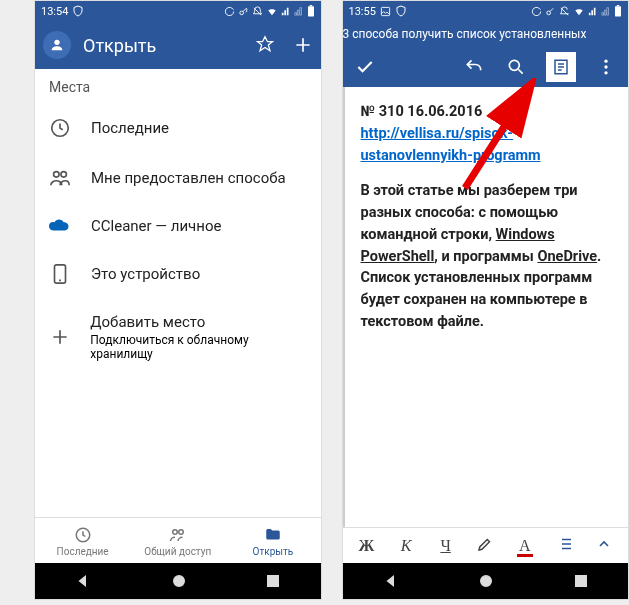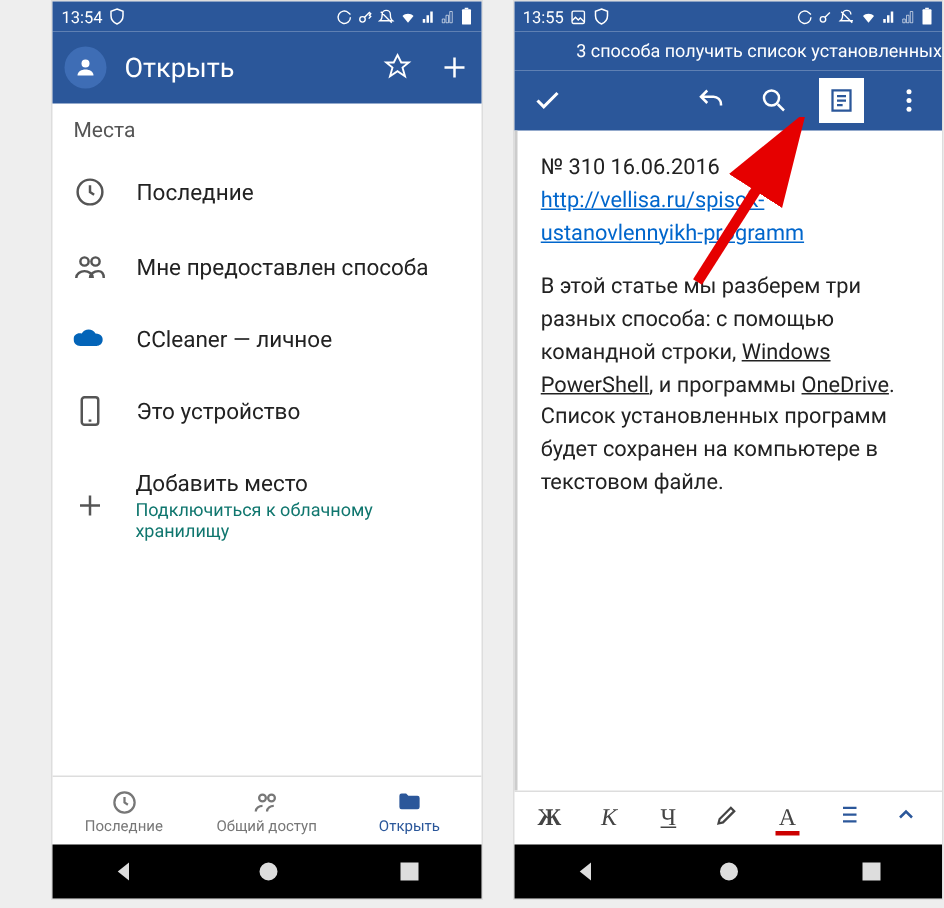--- a/index.html
+++ b/index.html
@@ -18,39 +18,39 @@
   .user-circle { width: 28px; height: 28px; border-radius: 50%; background: #3e6db5; display:flex; align-items:center; justify-content:center; margin-right:12px;}
   .appbar-title { font-size: 18px; font-weight: 400; flex: 1; }
   .appbar-icons { display: flex; gap: 18px; align-items: center; }
 
   .section-label { font-size: 14px; color: #555; padding: 10px 14px 8px; }
   .menu { flex: 1; overflow-y: auto; }
   .menu-item { display: flex; align-items: center; padding: 14px 14px; gap: 20px; }
   .menu-item .icon-slot { width: 22px; display: flex; justify-content: center; color: #555; }
   .menu-text { display: flex; flex-direction: column; }
   .menu-label { font-size: 15px; color: #222; }
-  .menu-sub { font-size: 12px; color: #0f766e; margin-top: 2px; }
+  .menu-sub { font-size: 12px; color: #000000; margin-top: 2px; }
 
   .bottomnav { display: flex; border-top: 1px solid #ddd; }
   .bottomnav .tab { flex: 1; text-align: center; padding: 8px 0 6px; font-size: 10px; color: #777; }
   .bottomnav .tab.active { color: #2b579a; }
   .tab .ticon { height: 18px; margin-bottom: 2px; display:flex; justify-content:center; align-items:center; }
 
   .sysnav { height: 36px; background: #000; display: flex; justify-content: space-around; align-items: center; }
   .sysnav svg { fill: #ddd; }
 
   
-  .titlebar { height: 26px; background: #2b579a; color: #fff; font-size: 12px; text-align: right; line-height: 26px; white-space: nowrap; overflow: hidden; }
+  .titlebar { height: 26px; background: #2b579a; color: #fff; font-size: 12px; text-align: left; line-height: 26px; white-space: nowrap; overflow: hidden; }
   .toolbar { height: 40px; background: #2b579a; color: #fff; display: flex; align-items: center; justify-content: space-between; padding: 0 10px; }
   .toolbar-left, .toolbar-right { display: flex; gap: 18px; align-items: center; }
   .toolbar .btn { width:24px; height:24px; display:flex; align-items:center; justify-content:center; }
   .toolbar .btn.highlight { background:#fff; color:#2b579a; width:30px; height:30px; }
 
   .doc { flex: 1; padding: 14px 16px; overflow-y: auto; font-size: 14.5px; color: #222; line-height: 1.5; border-left:2px solid #ccc;}
-  .doc p { margin-bottom: 14px; }
+  .doc p { margin-bottom: 14px; font-weight: bold; }
   .doc a { color: #0066cc; text-decoration: underline; }
   .u { text-decoration: underline; }
   .fmtbar { height: 36px; border-top: 1px solid #ddd; display: flex; align-items: center; justify-content: space-around; padding:0 4px; }
   .fmtbar .fbtn { flex:1; text-align:center; font-size:16px; color:#444; font-family: "Times New Roman", serif; }
   .fbtn.b { font-weight: bold; }
   .fbtn.i { font-style: italic; }
   .fbtn.chev { color:#2b579a; }
 
   
   .arrow { position: absolute; left: 455px; top: 78px; pointer-events: none; }

